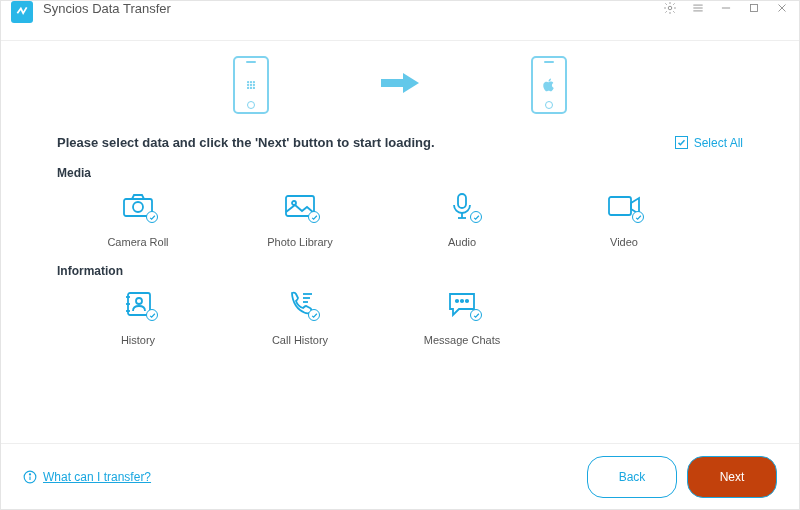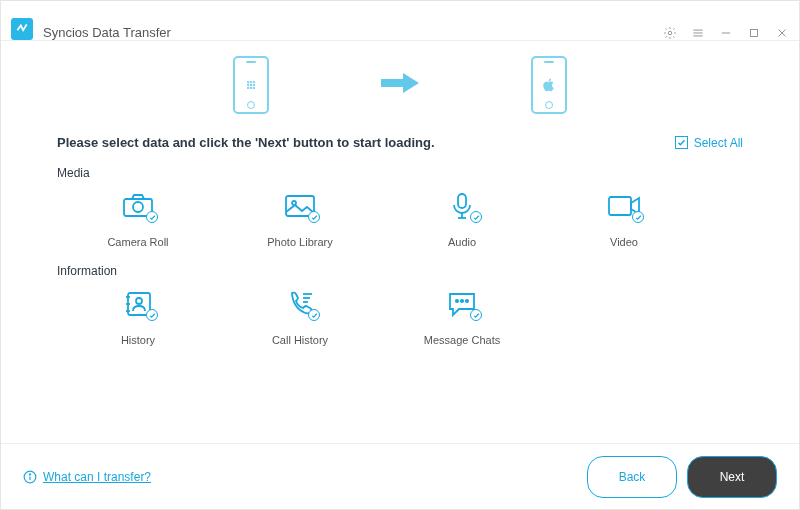--- a/index.html
+++ b/index.html
@@ -1,18 +1,18 @@
 <!DOCTYPE html>
 <html><head>
 <meta charset="utf-8">
 <style>
   * { margin: 0; padding: 0; box-sizing: border-box; font-family: "Segoe UI", Arial, sans-serif; }
   body { background: #f5f5f5; display: flex; justify-content: center; align-items: center; height: 510px; }
   .window { width: 800px; height: 510px; background: #fff; border: 1px solid #e4e4e4; display: flex; flex-direction: column; }
-  .titlebar { height: 40px; display: flex; align-items: flex-end; padding: 0 10px; border-bottom: 1px solid #eee; }
+  .titlebar { height: 40px; display: flex; align-items: flex-start; padding: 0 10px; border-bottom: 1px solid #eee; }
   .logo { width: 22px; height: 22px; background: #29b7e8; border-radius: 3px; display: flex; align-items: center; justify-content: center; margin-right: 10px; }
   .logo svg { width: 14px; height: 14px; }
   .title { font-size: 13px; color: #555; flex: 1; }
   .winbtns { display: flex; gap: 14px; align-items: center; }
   .winbtn { width: 14px; height: 14px; display: flex; align-items: center; justify-content: center; cursor: pointer; color: #888; }
   .winbtn svg { width: 14px; height: 14px; }
 
   .diagram { height: 80px; display: flex; align-items: center; justify-content: center; gap: 110px; padding-top: 8px; }
   .phone { width: 36px; height: 58px; border: 2px solid #7fd3ef; border-radius: 5px; position: relative; display: flex; align-items: center; justify-content: center; }
   .phone::before { content:""; position:absolute; top:3px; left:50%; transform:translateX(-50%); width:10px; height:2px; background:#7fd3ef; border-radius:1px;}
@@ -21,35 +21,35 @@
   .arrow svg { width: 42px; height: 26px; }
 
   .content { flex: 1; padding: 0 56px; display: flex; flex-direction: column; }
   .instr-row { display: flex; align-items: center; justify-content: space-between; margin: 14px 0 10px; }
   .instr { font-size: 13px; font-weight: bold; color: #2e3a46; }
   .selectall { display: flex; align-items: center; gap: 6px; cursor: pointer; margin-left: 48px; }
   .chk { width: 13px; height: 13px; border: 1.5px solid #1aa7e0; display: flex; align-items: center; justify-content: center; }
   .chk svg { width: 9px; height: 9px; }
   .selectall-label { font-size: 12px; color: #1aa7e0; font-weight: 500; }
 
-  .section-title { font-size: 12px; font-weight: normal; color: #2e3a46; margin: 6px 0 8px; }
+  .section-title { font-size: 12px; font-weight: bold; color: #2e3a46; margin: 6px 0 8px; }
   .grid { display: flex; gap: 0; }
   .item { width: 162px; display: flex; flex-direction: column; align-items: center; gap: 16px; cursor: pointer; padding: 4px 0 10px; }
   .icon-wrap { position: relative; width: 34px; height: 28px; display: flex; align-items: center; justify-content: center; color: #1aa7e0; }
   .badge { position: absolute; right: -3px; bottom: -3px; width: 12px; height: 12px; border: 1.5px solid #1aa7e0; border-radius: 50%; background: #fff; display: flex; align-items: center; justify-content: center; }
   .badge svg { width: 7px; height: 7px; }
   .item-label { font-size: 11px; color: #555; }
 
   .footer { height: 66px; border-top: 1px solid #eee; display: flex; align-items: center; padding: 0 22px; gap: 10px; }
   .help { display: flex; align-items: center; gap: 6px; color: #1aa7e0; font-size: 12px; cursor: pointer; }
   .help span { text-decoration: underline; }
   .spacer { flex: 1; }
   .btn { width: 90px; height: 42px; border-radius: 16px; font-size: 12px; display: flex; align-items: center; justify-content: center; cursor: pointer; }
   .btn-back { border: 1.5px solid #1aa7e0; color: #1aa7e0; background: #fff; }
-  .btn-next { background: #404040; color: #fff; border: 1.5px solid #1aa7e0; }
+  .btn-next { background: #c2410c; color: #fff; border: 1.5px solid #1aa7e0; }
 </style>
 </head>
 <body>
 
 <div class="window">
 
   <div class="titlebar">
     <div class="logo">
       <svg viewBox="0 0 24 24" fill="none" stroke="#fff" stroke-width="3">
           <path d="M4 14 L10 6 L14 14 L20 4"></path>

